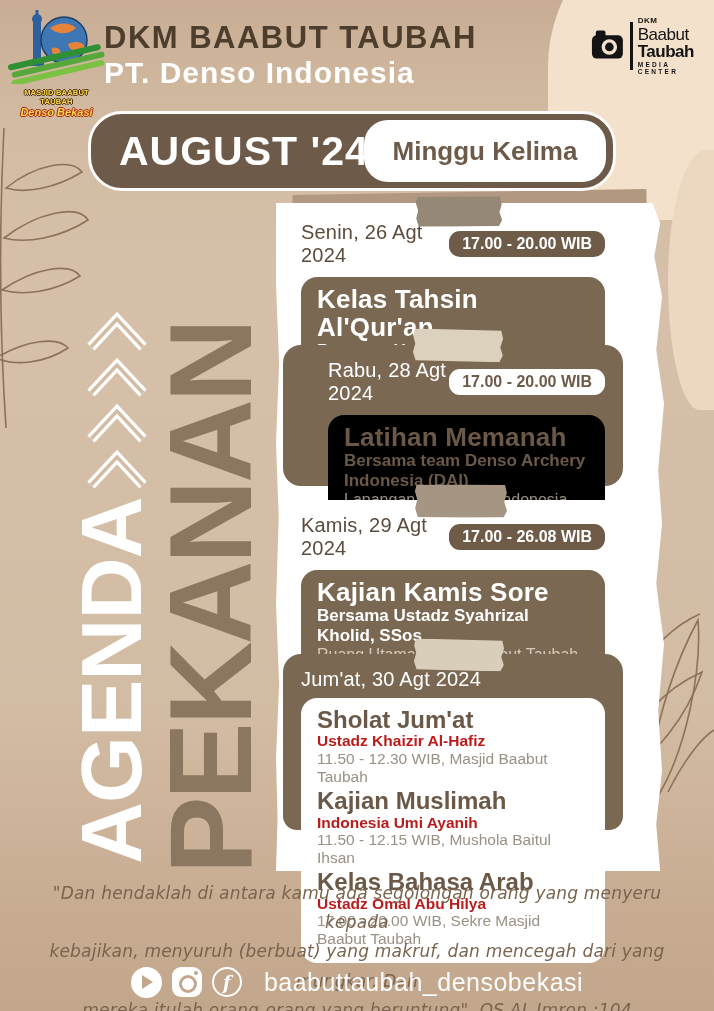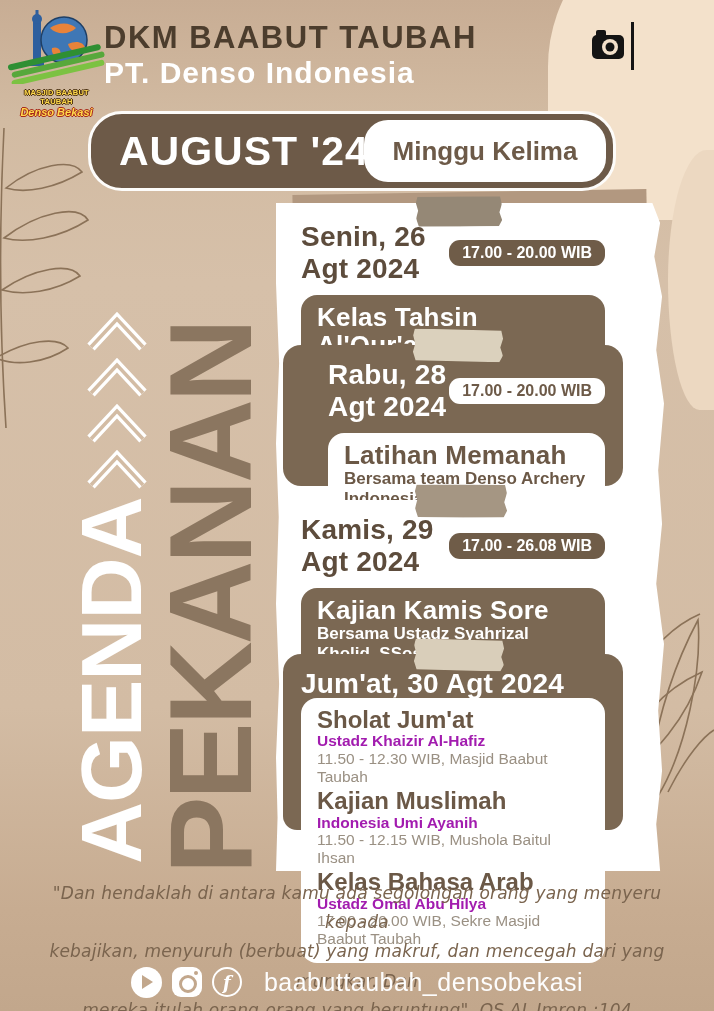--- a/index.html
+++ b/index.html
@@ -47,44 +47,44 @@
   .vword{transform:rotate(-90deg);transform-origin:0 0;white-space:nowrap;font-weight:800;z-index:2;}
   .vword-white{left:62px;top:864px;width:400px;font-size:86px;color:#ffffff;letter-spacing:-1px;}
   .vword-brown{left:144px;top:874px;width:660px;font-size:116px;color:#8b7660;letter-spacing:-3px;}
   .chevrons{left:86px;top:303px;z-index:2;}
 
   
   .card{left:283px;width:340px;border-radius:18px;box-sizing:border-box;padding:14px 18px;z-index:5;}
   .card.light{background:#ffffff;}
   .card.dark{background:#7b6853;}
   .date-row{display:flex;align-items:center;justify-content:space-between;}
-  .date{font-size:28px;font-weight:700;letter-spacing:.2px;}
+  .date{font-size:20px;font-weight:400;letter-spacing:.2px;}
   .card.light .date{color:#5d4c3c;}
   .card.dark .date{color:#ffffff;}
   .pill{font-size:16px;font-weight:700;padding:4px 13px;border-radius:11px;white-space:nowrap;}
   .card.light .pill{background:#6f5c48;color:#ffffff;}
   .card.dark .pill{background:#ffffff;color:#6d5a48;}
   .inner{margin-top:10px;border-radius:16px;padding:8px 16px 10px;}
   .card.light .inner{background:#7b6853;}
-  .card.dark .inner{background:#ffffff;}
+  .card.dark .inner{background:#000000;}
   .ev-title{font-size:26px;font-weight:800;line-height:1.08;letter-spacing:.2px;}
   .ev-speaker{font-size:17px;font-weight:700;line-height:1.15;}
   .ev-loc{font-size:16px;font-weight:400;line-height:1.2;}
   .card.light .ev-title,.card.light .ev-speaker{color:#ffffff;}
   .card.light .ev-loc{color:#d7cabb;}
   .card.dark .ev-title,.card.dark .ev-speaker{color:#6b5846;}
   .card.dark .ev-loc{color:#9a9083;}
   .card1{top:207px;height:131px;}
   .card2{top:345px;height:141px;padding-left:45px;}
   .card3{top:500px;height:141px;}
   .card4{top:654px;height:176px;border-bottom-left-radius:14px;border-bottom-right-radius:14px;}
   .card4-innerbox{position:absolute;left:18px;right:18px;top:44px;background:#ffffff;border-radius:16px;
     padding:10px 16px 12px;z-index:6;}
   .fri-title{font-size:24px;font-weight:800;color:#6b5846;line-height:1.02;}
-  .fri-speaker{font-size:15.5px;font-weight:700;color:#a21caf;line-height:1.1;}
+  .fri-speaker{font-size:15.5px;font-weight:700;color:#b91c1c;line-height:1.1;}
   .fri-loc{font-size:15.5px;font-weight:400;color:#9a9083;line-height:1.18;margin-bottom:3px;}
 
   
   .tape{z-index:6;}
   .tape-jag{clip-path:polygon(2% 0,98% 4%,100% 28%,97% 55%,100% 80%,96% 100%,3% 96%,0 70%,2.5% 45%,0 20%);}
   .tape1{left:416px;top:196px;width:86px;height:31px;background:#958876;transform:rotate(-1deg);}
   .tape2{left:413px;top:329px;width:90px;height:33px;background:#dbd1bd;transform:rotate(.5deg);}
   .tape3{left:415px;top:484px;width:92px;height:34px;background:#a59683;transform:rotate(-.5deg);}
   .tape4{left:414px;top:639px;width:90px;height:32px;background:#d9ceba;transform:rotate(.6deg);}
 
@@ -169,20 +169,26 @@
   <div class="abs hdr-subtitle">PT. Denso Indonesia</div>
 
   <div class="abs media-badge">
     <svg width="36" height="42" viewBox="0 0 36 42">
       <rect x="2" y="10" width="32" height="24" rx="5" fill="#141414"></rect>
       <rect x="6" y="5" width="10" height="7" rx="2" fill="#141414"></rect>
       <circle cx="20" cy="22" r="8" fill="#f3e1cb"></circle>
       <circle cx="20" cy="22" r="4.5" fill="#141414"></circle>
     </svg>
     <div class="media-divider"></div>
+    <div class="media-text">
+      <div class="media-kicker">DKM</div>
+      <div class="media-name1">Baabut</div>
+      <div class="media-name2">Taubah</div>
+      <div class="media-caption">MEDIA CENTER</div>
+    </div>
   </div>
 
   <div class="abs banner">
     <div class="banner-month">AUGUST '24</div>
     <div class="banner-pill">Minggu Kelima</div>
   </div>
 
   <div class="abs tan-sheet"></div>
   <div class="abs tan-strip"></div>
   <div class="abs paper-backing"></div>

